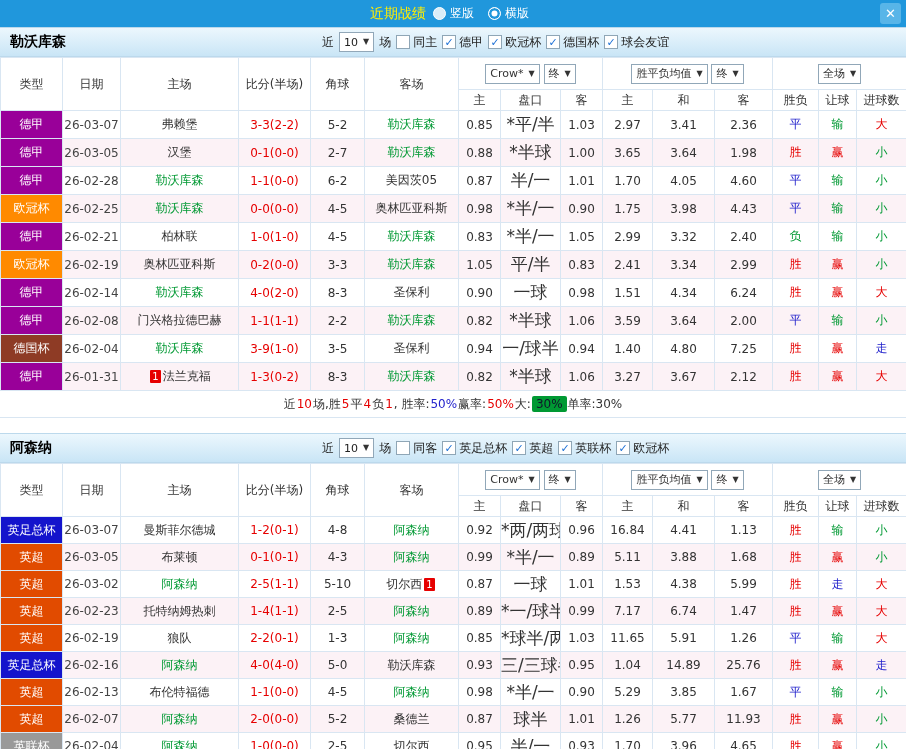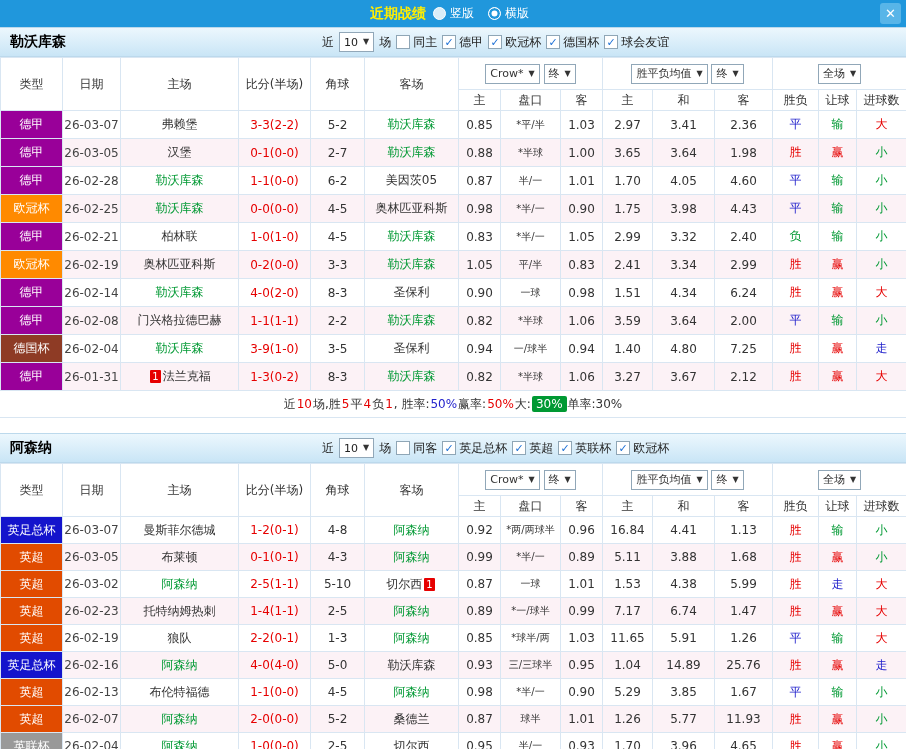--- a/index.html
+++ b/index.html
@@ -1,21 +1,21 @@
 <!DOCTYPE html>
 <html><head>
 <meta charset="utf-8">
 <style>
   html,body{margin:0;padding:0}
   body{width:906px;height:749px;overflow:hidden;background:#fff;color:#333;
        font-family:"DejaVu Sans","Liberation Sans",sans-serif;font-size:12px}
 
   
   .titlebar{height:27px;background:#2097dc;display:flex;align-items:center;justify-content:center;position:relative;color:#fff}
-  .page-title{color:#ffee00;font-weight:bold;font-size:14px;margin-right:0}
+  .page-title{color:#ffee00;font-weight:normal;font-size:14px;margin-right:0}
   .radio{display:inline-flex;align-items:center;gap:4px;margin:0 7px;cursor:pointer}
   .rb{width:11px;height:11px;border-radius:50%;background:#d9edf8;border:1px solid #fff;display:inline-block}
   .rb.ck{background:#fff;box-shadow:inset 0 0 0 2.5px #2097dc}
   .close-btn{position:absolute;right:5px;top:3px;width:21px;height:21px;background:#58b5e8;color:#fff;
              border-radius:3px;display:flex;align-items:center;justify-content:center;font-size:13px;cursor:pointer}
 
   
   .section-bar{height:28px;background:linear-gradient(#ecf7fd,#c9e5f6);border-top:1px solid #bcd9ec;border-bottom:1px solid #bcd9ec;
                display:flex;align-items:center;position:relative}
   .team-title{font-size:14px;font-weight:bold;padding-left:10px;color:#000}
@@ -31,21 +31,21 @@
   
   table{border-collapse:collapse;table-layout:fixed;width:906px}
   th,td{border:1px solid #d9e6f2;text-align:center;padding:0;height:27px;overflow:hidden;white-space:nowrap}
   thead th{font-weight:normal;background:#fff;color:#333;height:27px}
   tr.h-sub th{height:20px}
   .dd-cell{padding:2px}
   td.league{color:#fff}
   td.date{color:#444}
   td.team{cursor:pointer}
   td.score{color:#e60000}
-  td.pk{font-size:10px}
+  td.pk{font-size:17px}
   .focus{color:#009933}
   .card{display:inline-block;background:#e60000;color:#fff;font-size:10px;line-height:13px;padding:0 2px;margin:0 2px;border-radius:1px}
   .c-r{color:#e60000}.c-b{color:#2222cc}.c-g{color:#009933}
   tr.alt{background:#fcf2f6}
   #sec2 tbody td{height:26px}
 
   
   .summary{height:26px;display:flex;align-items:center;justify-content:center;gap:1px;border-bottom:1px solid #d9e6f2}
   .summary .badge{padding:1px 4px;border-radius:2px}
   #sec2{margin-top:15px}
@@ -347,21 +347,21 @@
       <span style="color: rgb(230, 0, 0);">5</span>
       <span>平</span>
       <span style="color: rgb(230, 0, 0);">4</span>
       <span>负</span>
       <span style="color: rgb(230, 0, 0);">1</span>
       <span>, 胜率:</span>
       <span style="color: rgb(34, 34, 204);">50%</span>
       <span> 赢率:</span>
       <span style="color: rgb(230, 0, 0);">50%</span>
       <span> 大:</span>
-      <span class="badge" style="color: #ffffff; background: rgb(0, 153, 51);">30%</span>
+      <span class="badge" style="color: #0f172a; background: rgb(0, 153, 51);">30%</span>
       <span> 单率:30%</span>
     </div>
 </div>
 
 <div id="sec2">
   <div class="section-bar">
     <span class="team-title">阿森纳</span>
     <div class="filters">
       <span>近</span>
       <span class="sel">

